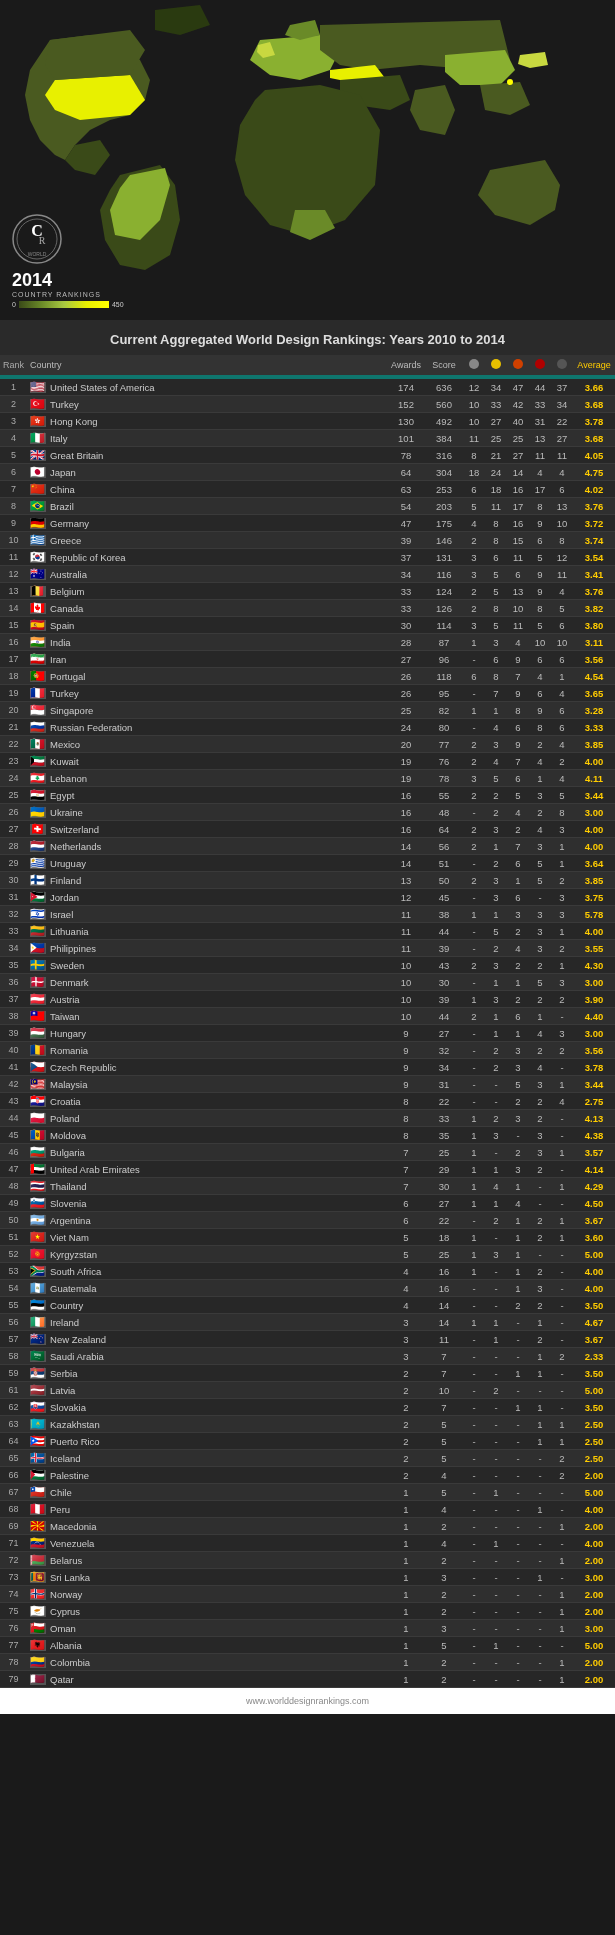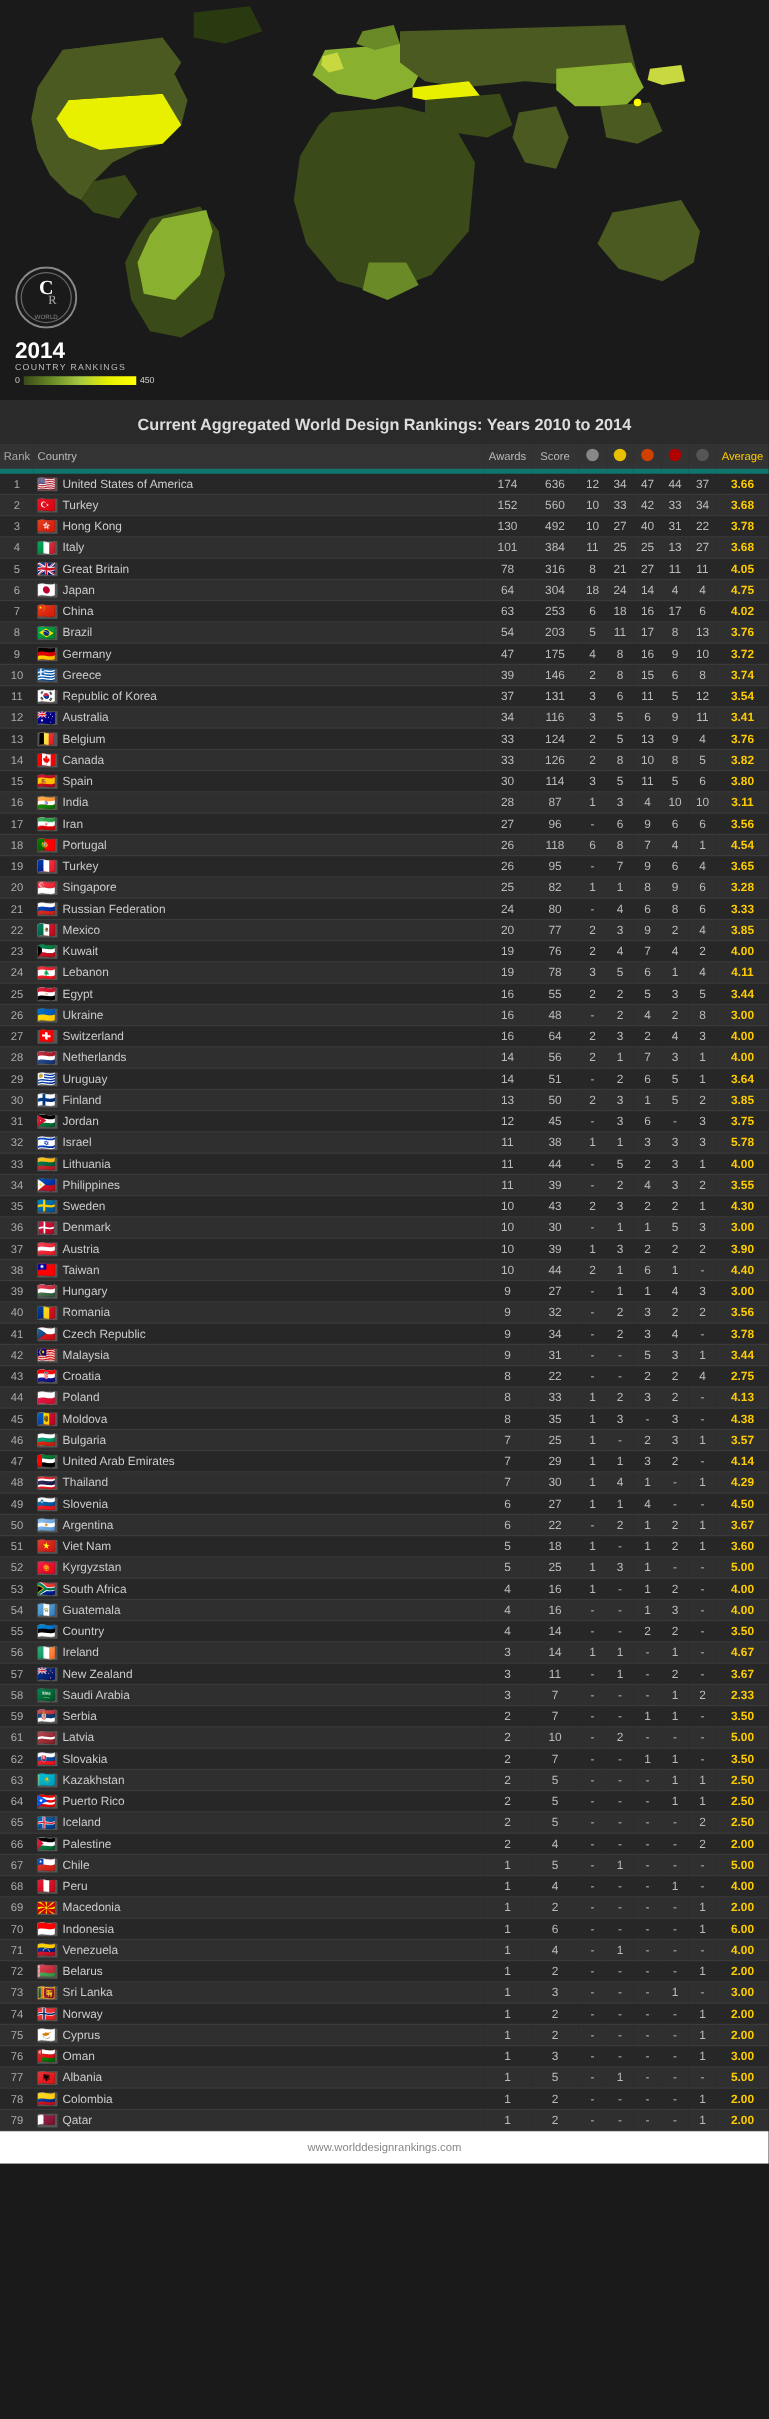--- a/index.html
+++ b/index.html
@@ -1365,37 +1365,20 @@
     <td class="num dot-num">1</td>
     <td class="num dot-num">2</td>
     <td class="dot-num">-</td>
     <td class="dot-num">-</td>
     <td class="dot-num">-</td>
     <td class="dot-num">-</td>
     <td class="dot-num">1</td>
     <td class="avg-cell">2.00</td>
   </tr>
         <tr>
-    <td class="rank-cell">70</td>
-    <td>
-      <div class="country-cell">
-        <span class="flag">🇮🇩</span>
-        <span>Indonesia</span>
-      </div>
-    </td>
-    <td class="num dot-num">1</td>
-    <td class="num dot-num">6</td>
-    <td class="dot-num">-</td>
-    <td class="dot-num">-</td>
-    <td class="dot-num">-</td>
-    <td class="dot-num">-</td>
-    <td class="dot-num">1</td>
-    <td class="avg-cell">6.00</td>
-  </tr>
-        <tr>
     <td class="rank-cell">71</td>
     <td>
       <div class="country-cell">
         <span class="flag">🇻🇪</span>
         <span>Venezuela</span>
       </div>
     </td>
     <td class="num dot-num">1</td>
     <td class="num dot-num">4</td>
     <td class="dot-num">-</td>

